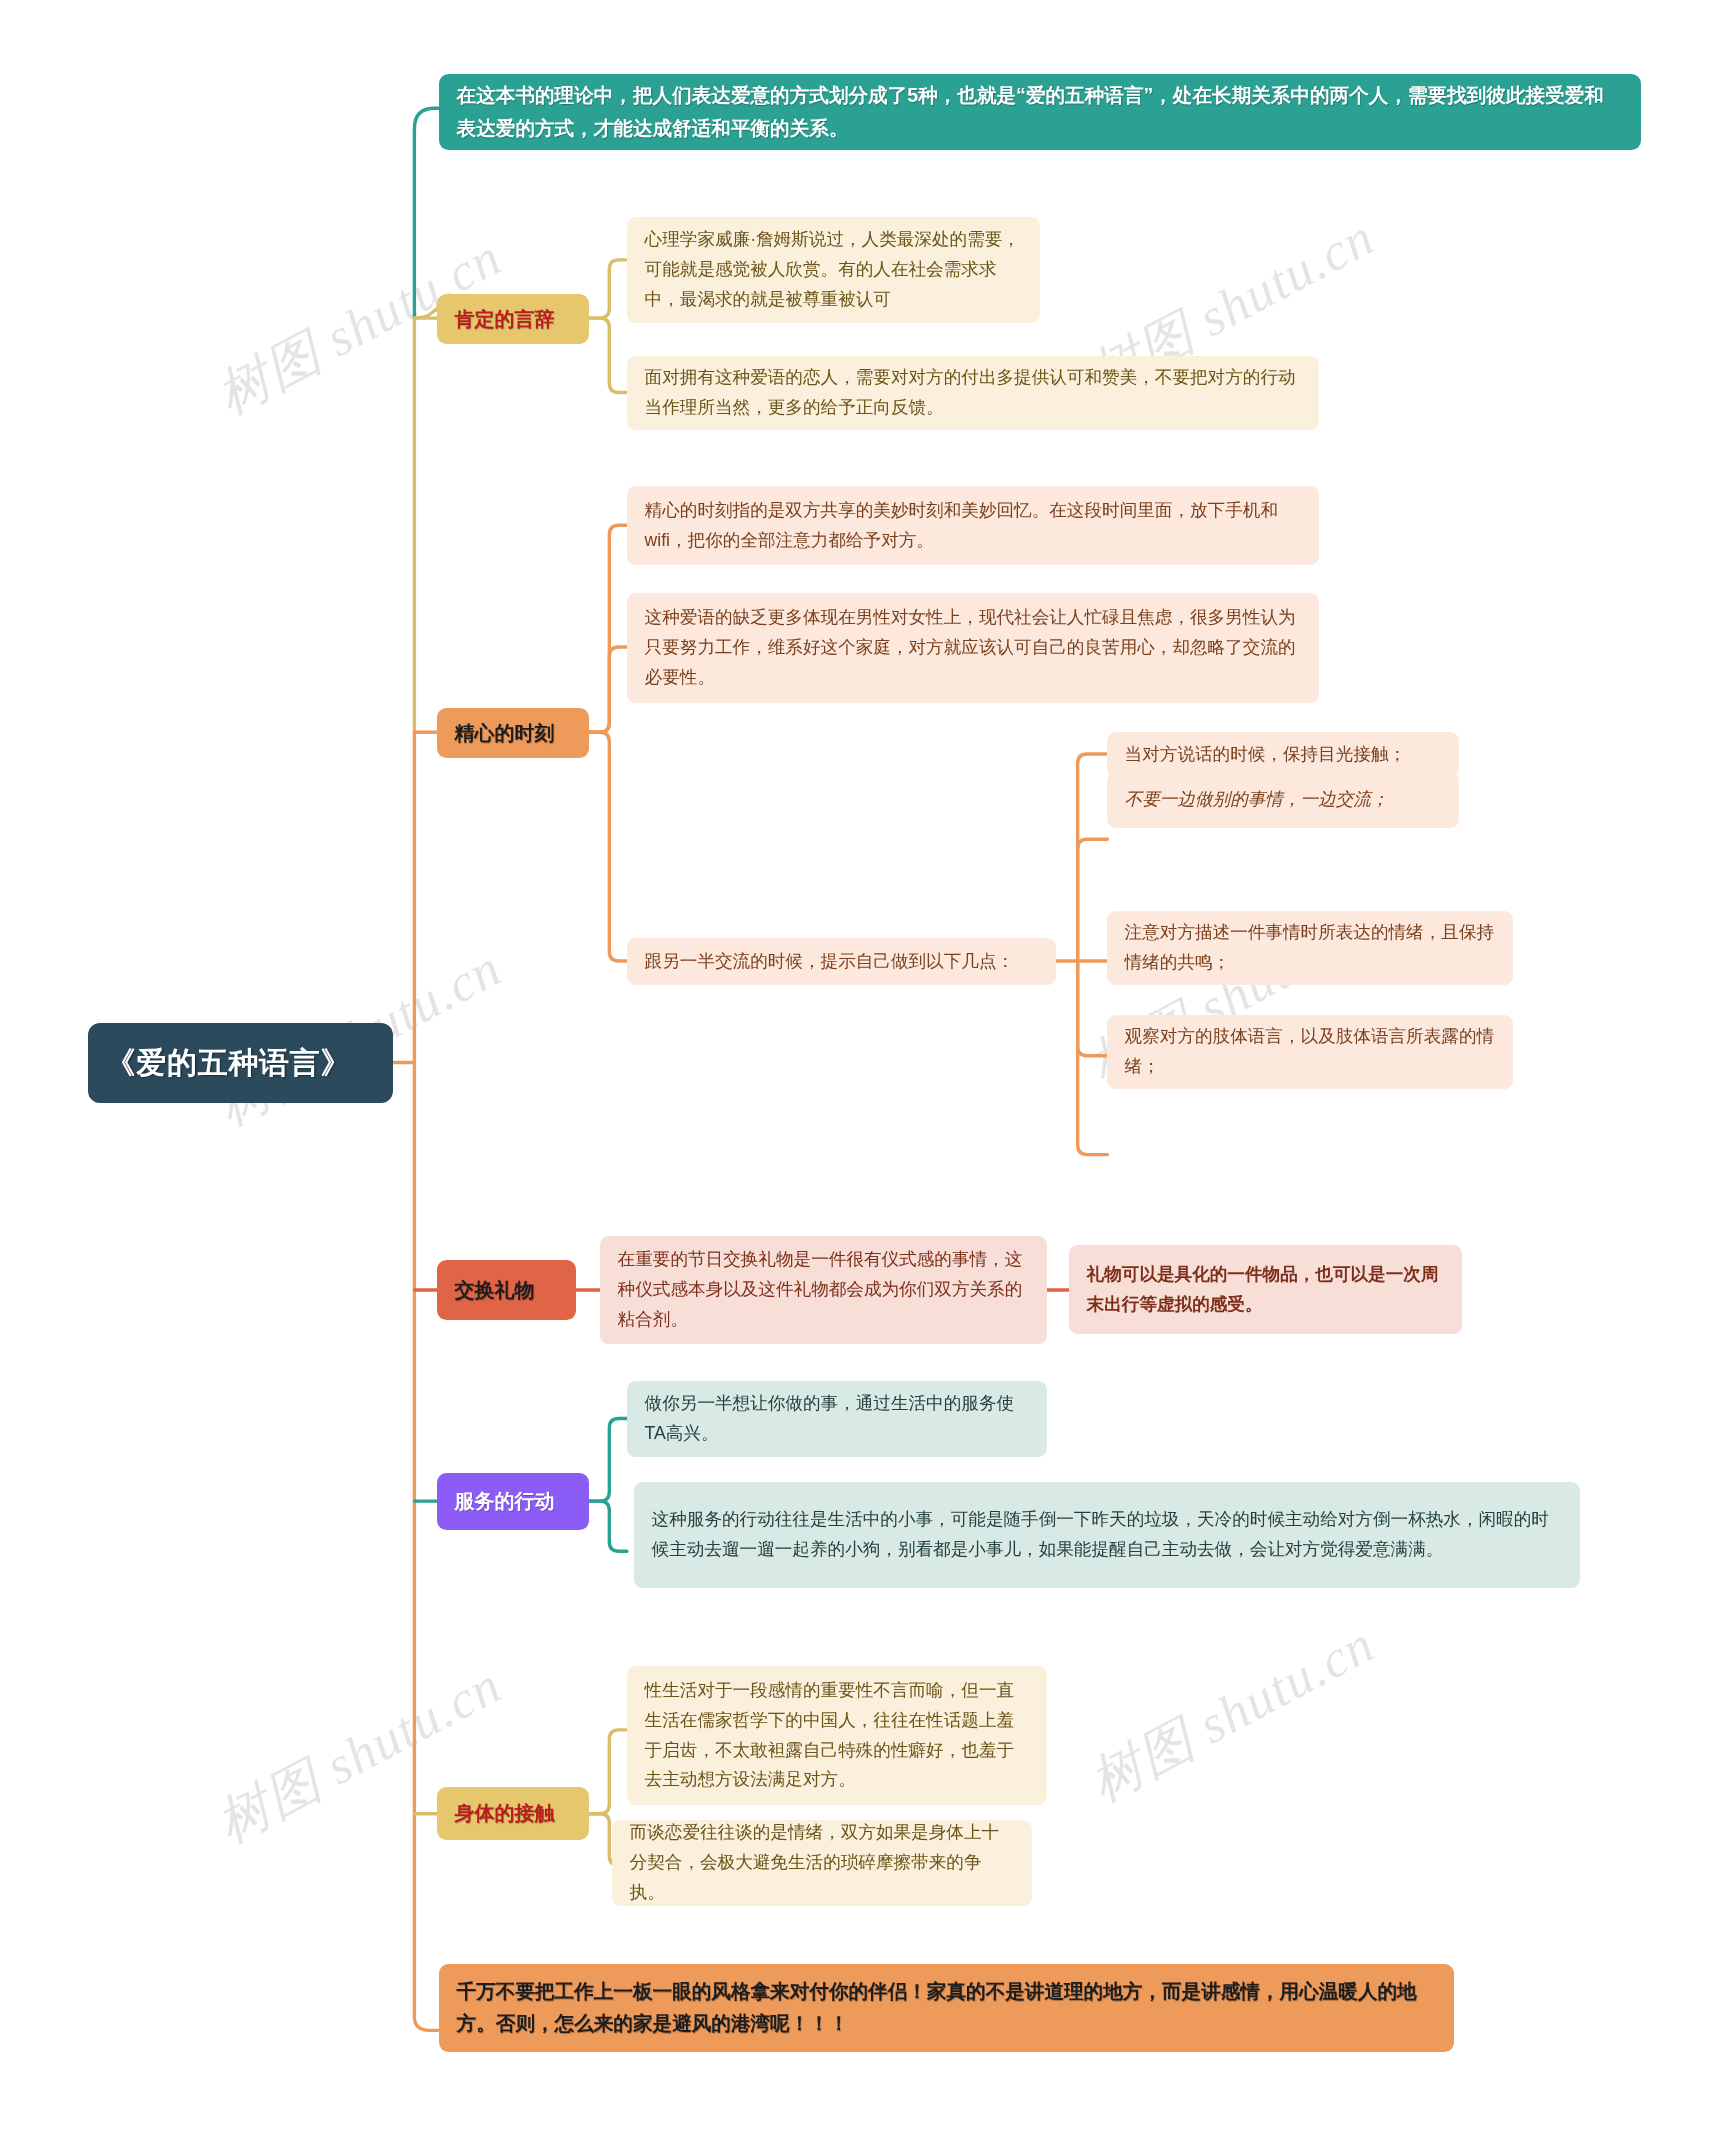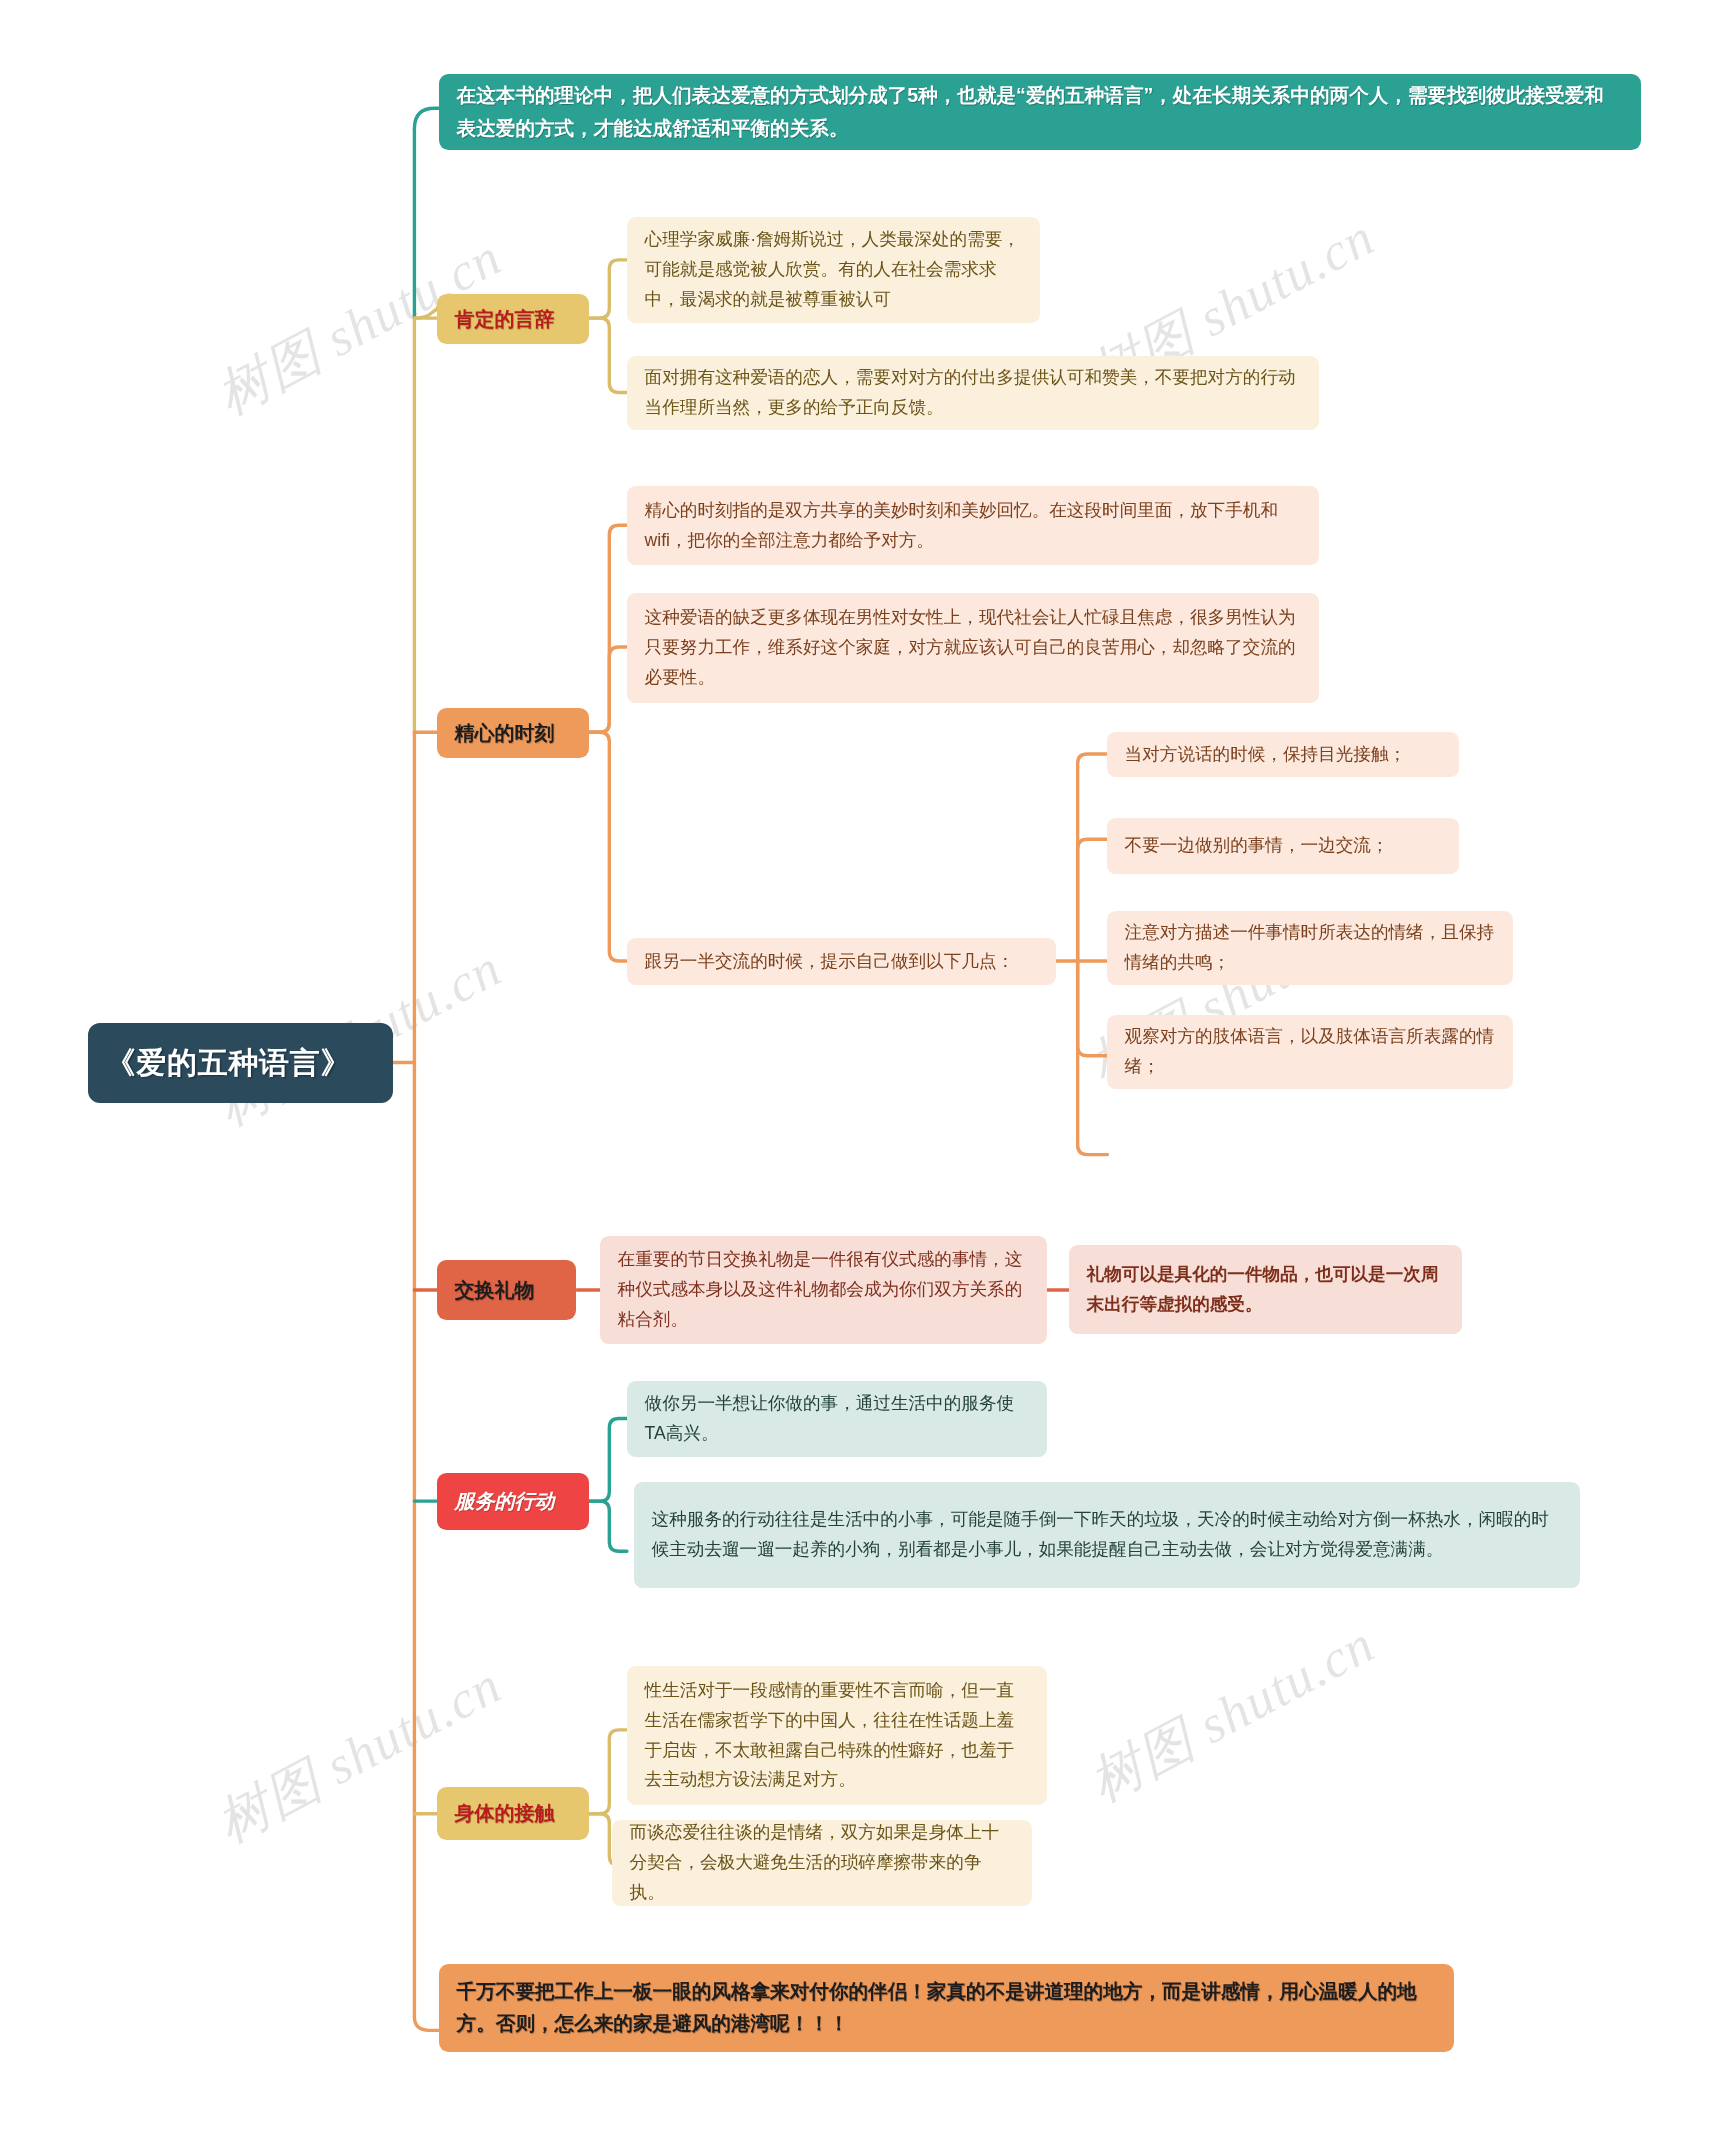--- a/index.html
+++ b/index.html
@@ -53,21 +53,21 @@
   
   .topic {
     font-size:20px; font-weight:700;
     justify-content:center;
     border-radius:9.5px;
     text-shadow:0.7px 0.7px 0.7px rgba(0,0,0,.22);
   }
   .topic.gold   { background:#e6c76d; color:#b91c1c; }
   .topic.orange { background:#ee9a5b; color:#1d1d1d; }
   .topic.red    { background:#e06446; color:#1d1d1d; }
-  .topic.teal   { background:#ef4444; color:#ffffff;font-style:italic; }
+  .topic.teal   { background:#8b5cf6; color:#ffffff; }
 
   
   .banner {
     font-size:19.6px; font-weight:700;
     border-radius:9.5px;
     line-height:1.66;
     text-shadow:0.7px 0.7px 0.7px rgba(0,0,0,.28);
   }
   .banner.teal   { background:#2aa193; color:#ffffff; }
   .banner.orange { background:#ee9a5b; color:#1d1d1d; }
@@ -177,21 +177,21 @@
   <div class="node card peach" style="left:627px; top:593px; width:692px; height:110px;">
     <span>这种爱语的缺乏更多体现在男性对女性上，现代社会让人忙碌且焦虑，很多男性认为只要努力工作，维系好这个家庭，对方就应该认可自己的良苦用心，却忽略了交流的必要性。</span>
   </div>
   <div class="node card peach" style="left:627px; top:938px; width:429px; height:47px;">
     <span>跟另一半交流的时候，提示自己做到以下几点：</span>
   </div>
 
   <div class="node card peach" style="left:1107px; top:732px; width:352px; height:45px;">
     <span>当对方说话的时候，保持目光接触；</span>
   </div>
-  <div class="node card peach" style="left:1107px; top:818px; width:352px; height:56px;">
+  <div class="node card peach" style="left:1107px; top:772px; width:352px; height:56px;font-style:italic;">
     <span>不要一边做别的事情，一边交流；</span>
   </div>
   <div class="node card peach" style="left:1107px; top:911px; width:406px; height:74px;">
     <span>注意对方描述一件事情时所表达的情绪，且保持情绪的共鸣；</span>
   </div>
   <div class="node card peach" style="left:1107px; top:1015px; width:406px; height:74px;">
     <span>观察对方的肢体语言，以及肢体语言所表露的情绪；</span>
   </div>
 
   <div class="node topic red" style="left:437px; top:1260px; width:139px; height:60px;">

